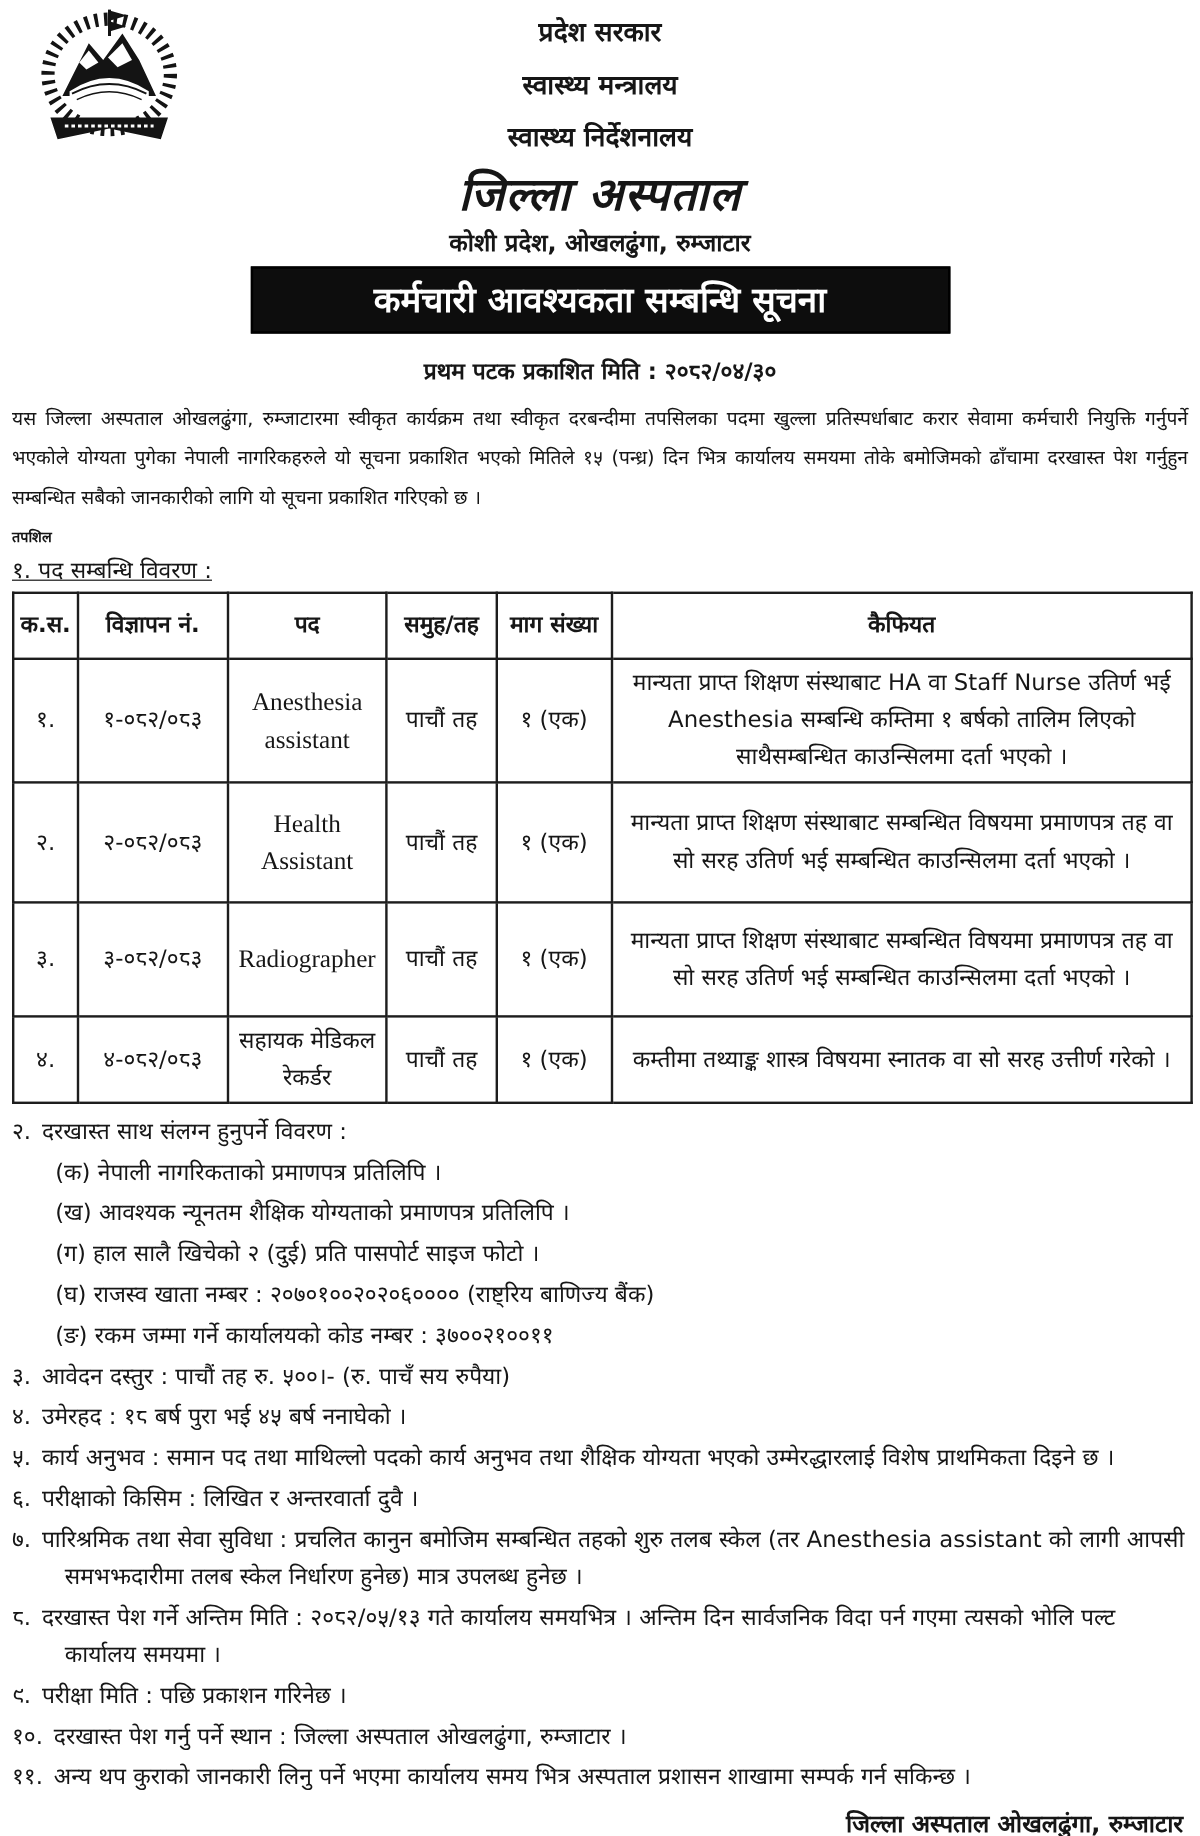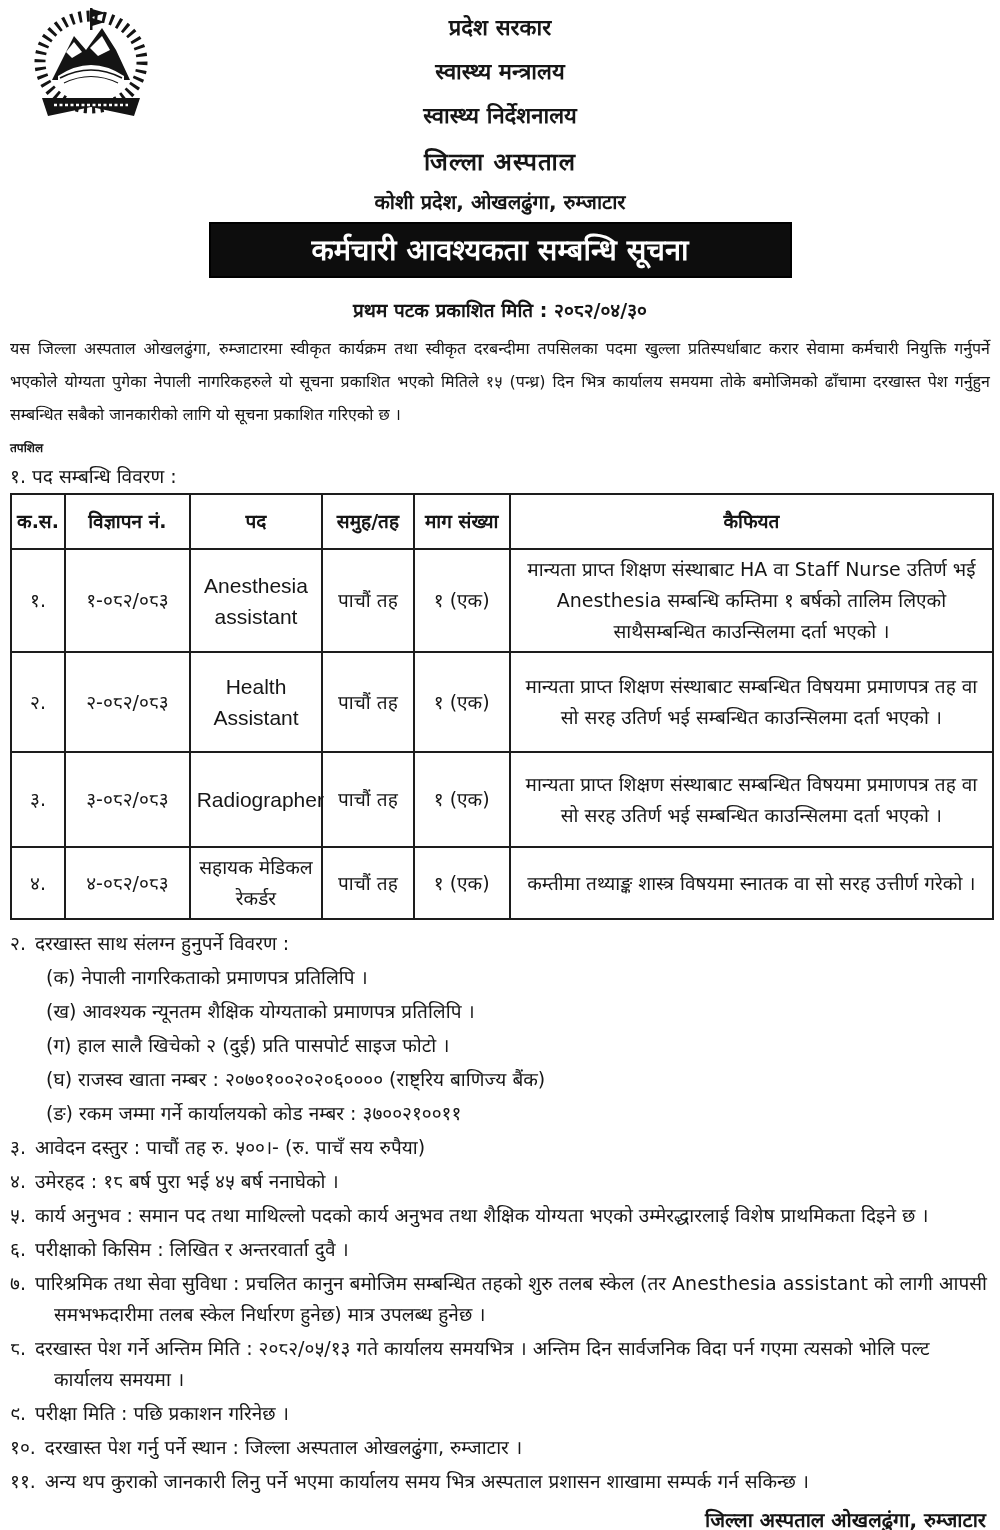--- a/index.html
+++ b/index.html
@@ -9,51 +9,51 @@
     color: #161616;
     position: relative;
     overflow: hidden;
   }
   .page { padding: 6px 10px 0 10px; }
 
   
   .logo-wrap { position: absolute; left: 22px; top: 6px; width: 138px; height: 118px; }
   .hdr { text-align: center; font-weight: 700; }
   .hdr-line { font-size: 22px; line-height: 44px; }
-  .hdr-hosp { font-size: 24px; line-height: 48px; letter-spacing: 1px; }
+  .hdr-hosp { font-size: 38px; line-height: 48px; letter-spacing: 1px; font-style: italic; }
   .hdr-addr { font-size: 20px; line-height: 32px; }
   .banner {
     width: 583px; margin: 4px auto 16px auto; background: #0d0d0d; color: #ffffff;
     text-align: center; font-size: 29px; font-weight: 700; line-height: 52px;
     border: 2px solid #000;
   }
   .published { text-align: center; font-size: 19px; font-weight: 700; line-height: 32px; margin-top: 2px; }
 
   
   .intro { font-size: 16px; line-height: 33px; text-align: justify; margin-top: 6px; }
   .tapasil { font-size: 12px; font-weight: 700; line-height: 28px; margin-top: 3px; }
-  .section-title { font-size: 19px; line-height: 28px; }
+  .section-title { font-size: 19px; line-height: 28px; text-decoration: underline; }
 
   
   table.positions {
     width: 984px; border-collapse: collapse; margin-top: 3px;
     font-size: 19px; table-layout: fixed;
   }
   table.positions th, table.positions td {
     border: 2px solid #1d1d1d; text-align: center; vertical-align: middle;
     padding: 4px 6px; line-height: 31px;
   }
   table.positions th { font-weight: 700; height: 55px; padding: 2px 4px; }
   .col-sn   { width: 5.5%; }
   .col-ad   { width: 12.7%; }
   .col-pad  { width: 13.5%; }
   .col-tah  { width: 9.3%; }
   .col-mag  { width: 9.8%; }
   .col-kaif { width: 49.2%; }
-  td.pad-en { font-family: Liberation Sans, sans-serif; font-size: 21px; line-height: 28px; }
+  td.pad-en { font-family: Liberation Serif, serif; font-size: 21px; line-height: 28px; }
   tr.r1 { height: 100px; } tr.r2 { height: 100px; } tr.r3 { height: 95px; } tr.r4 { height: 62px; }
 
   
   .items { margin-top: 8px; font-size: 19px; }
   .item { line-height: 31px; padding-left: 44px; margin-top: 3px; }
   .item > .num { display: inline; margin-left: -44px; padding-right: 9px; }
   .subitems { margin-left: 36px; }
   .subitem { line-height: 31px; margin-top: 3px; }
 
   .footer-sign {

